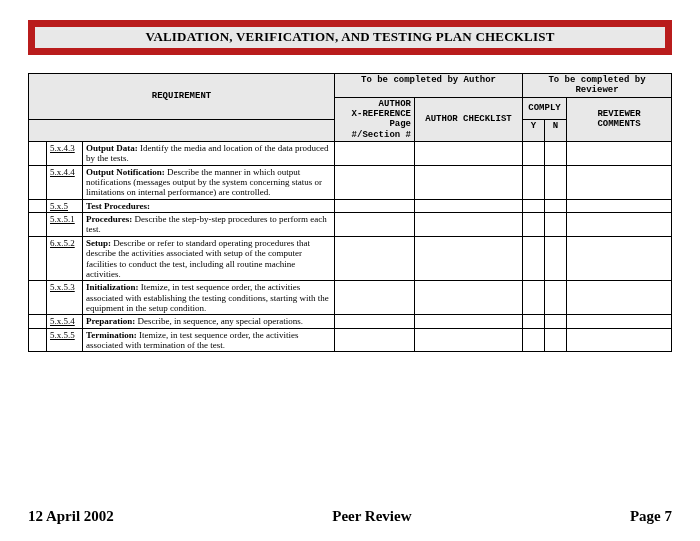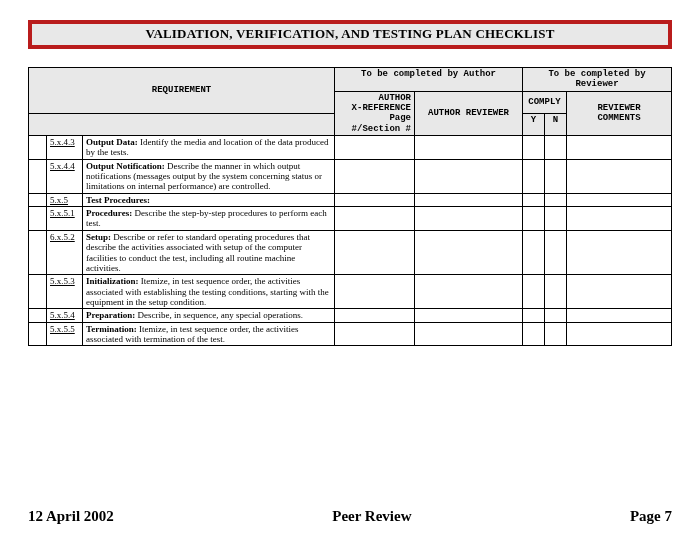--- a/index.html
+++ b/index.html
@@ -5,21 +5,21 @@
   * { box-sizing: border-box; margin: 0; padding: 0; }
   body {
     font-family: "Times New Roman", Times, serif;
     background: #fff;
     width: 700px;
     height: 541px;
     position: relative;
     padding: 20px 28px 0 28px;
   }
   .title-band {
-    border: 4px solid #b91c1c;
+    border: 7px solid #b91c1c;
     background: #e8e8e8;
     text-align: center;
     font-weight: bold;
     font-size: 13px;
     padding: 2px 0 3px 0;
     letter-spacing: 0.2px;
   }
   .tbl {
     border-collapse: collapse;
     width: 100%;
@@ -81,21 +81,21 @@
       <th colspan="3" rowspan="2" style="vertical-align:middle;">REQUIREMENT</th>
       <th colspan="2">To be completed by Author</th>
       <th colspan="3">To be completed by Reviewer</th>
     </tr>
     <tr>
       <th rowspan="2" style="vertical-align:middle;text-align:right;">
         <span>AUTHOR</span><br>
         <span>X-REFERENCE</span><br>
         <span>Page #/Section #</span>
       </th>
-      <th rowspan="2" style="vertical-align:middle;">AUTHOR REVIEWER</th>
+      <th rowspan="2" style="vertical-align:middle;">AUTHOR CHECKLIST</th>
       <th colspan="2" style="vertical-align:middle;">COMPLY</th>
       <th rowspan="2" style="vertical-align:middle;">
         <span>REVIEWER</span><br>
         <span>COMMENTS</span>
       </th>
     </tr>
     <tr>
       <th colspan="3"></th>
       <th>Y</th>
       <th>N</th>

